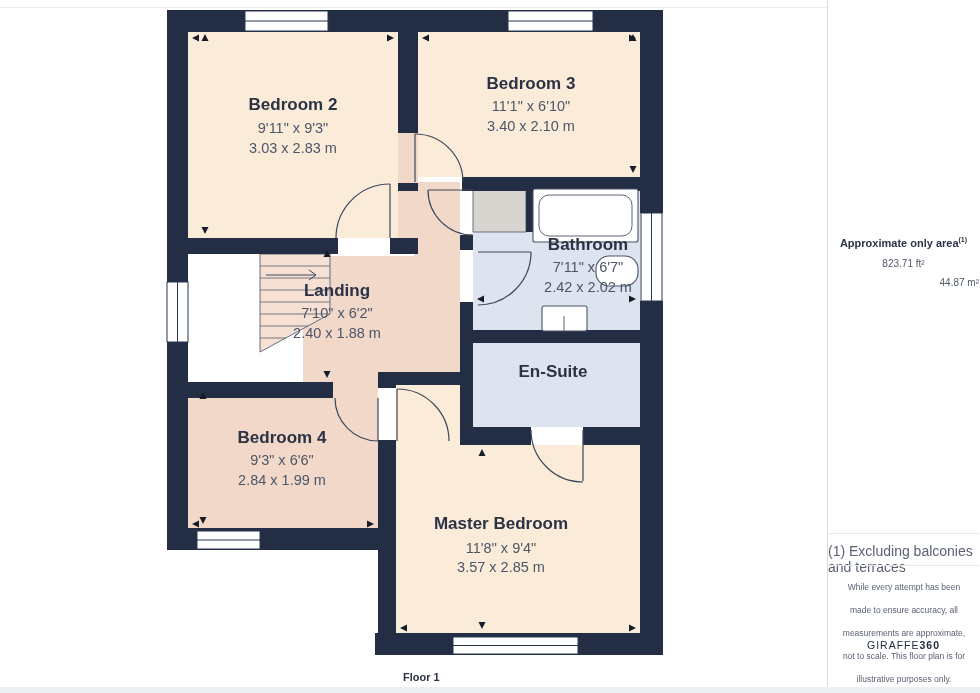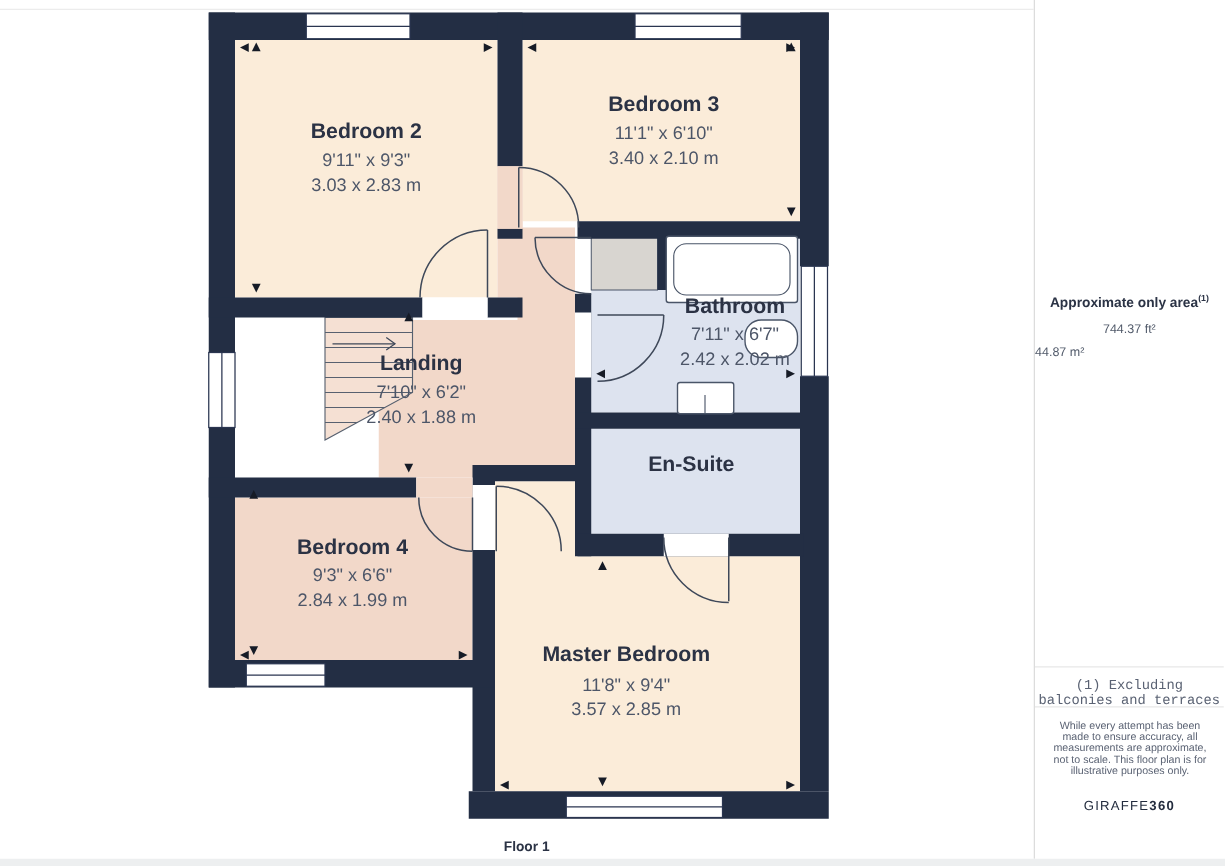--- a/index.html
+++ b/index.html
@@ -23,28 +23,28 @@
 
   .sidebar{
     position:absolute;left:827px;top:0;width:152px;height:687px;
     background:#ffffff;border-left:1px solid #dcdcdc;box-sizing:border-box;
   }
   .sb-title{position:absolute;top:236px;left:0;width:100%;text-align:center;
     font-size:11px;font-weight:bold;color:#2b3345;}
   .sb-title sup{font-size:7px;}
   .sb-areaft{position:absolute;top:258px;left:0;width:100%;text-align:center;
     font-size:10px;color:#515a6a;}
-  .sb-aream{position:absolute;top:277px;left:0;width:100%;text-align:left;
+  .sb-aream{position:absolute;top:277px;left:0;width:100%;text-align:right;
     font-size:10px;color:#515a6a;}
   .sb-div1{position:absolute;top:533px;left:0;width:100%;height:1px;background:#e8e8e8;}
   .sb-div2{position:absolute;top:565px;left:0;width:100%;height:1px;background:#e8e8e8;}
-  .sb-note{position:absolute;top:543px;left:0;width:100%;text-align:center;
-    font-size:11px;color:#5a6273;font-family:Liberation Mono, monospace;}
+  .sb-note{position:absolute;top:543px;left:0;width:100%;
+    font-size:14px;color:#5a6273;}
   .sb-para{position:absolute;top:576px;left:8px;width:136px;text-align:center;
-    font-size:8.5px;line-height:9px;color:#5a6273;}
+    font-size:8.5px;line-height:23px;color:#5a6273;}
   .sb-standard{position:absolute;top:632px;left:8px;width:136px;text-align:center;
     font-size:8.5px;line-height:15px;color:#5a6273;}
   .sb-brand{position:absolute;top:639px;left:0;width:100%;text-align:center;
     font-size:10.5px;letter-spacing:1px;color:#232c3e;}
   .sb-brand .b{font-weight:bold;}
 </style>
 </head>
 <body>
 
 <div class="topline"></div>
@@ -236,21 +236,21 @@
     <text class="room-dim" x="501" y="572">3.57 x 2.85 m</text>
   </g>
 
   <text class="floor-label" x="403" y="681">Floor 1</text>
 </svg>
 
 <div class="sidebar">
   <div class="sb-title">
     <span>Approximate only area</span><sup>(1)</sup>
   </div>
-  <div class="sb-areaft">744.37 ft²</div>
+  <div class="sb-areaft">823.71 ft²</div>
   <div class="sb-aream">44.87 m²</div>
 
   <div class="sb-div1"></div>
   <div class="sb-note">(1) Excluding balconies and terraces</div>
   <div class="sb-div2"></div>
 
   <div class="sb-para">While every attempt has been made to ensure accuracy, all measurements are approximate, not to scale. This floor plan is for illustrative purposes only.</div>
   <div class="sb-brand">
     <span>GIRAFFE</span><span class="b">360</span>
   </div>

